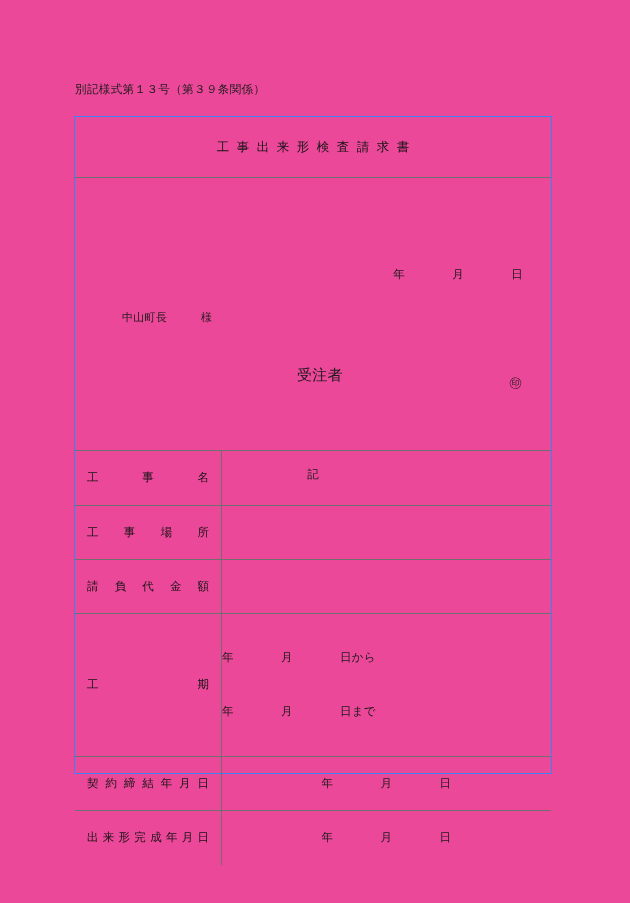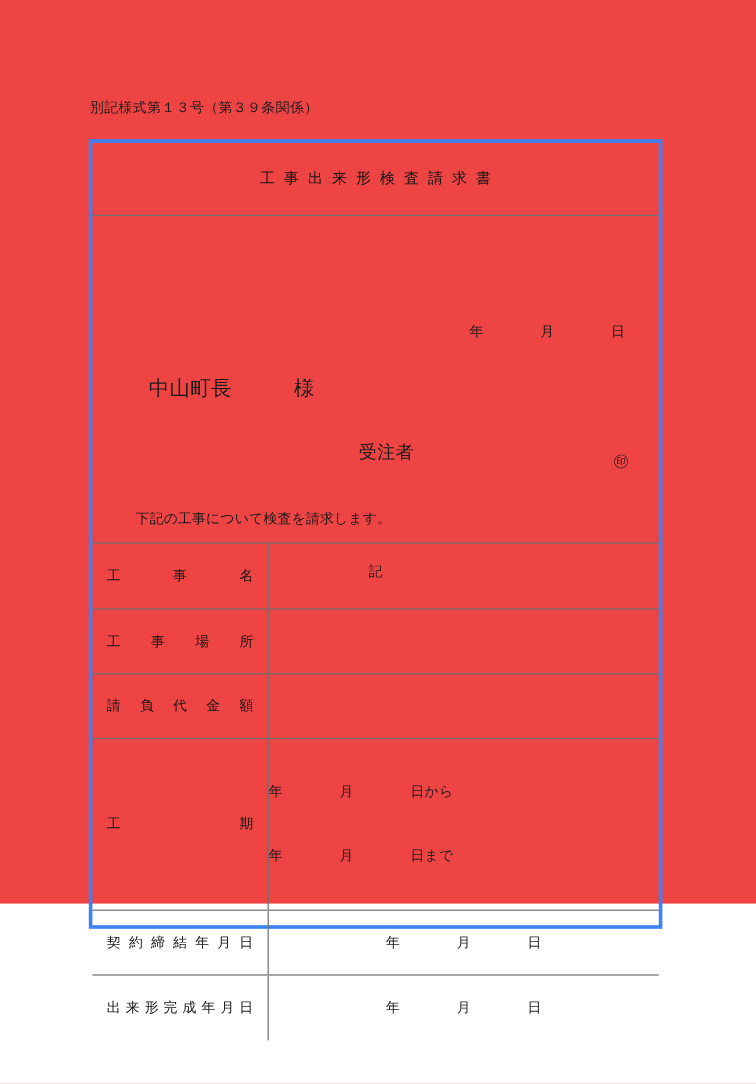--- a/index.html
+++ b/index.html
@@ -13,22 +13,22 @@
     position: relative;
     font-family: "DejaVu Serif", "Liberation Serif", serif;
     color: #1a1a1a;
     overflow: hidden;
   }
 
   .page {
     position: absolute;
     left: 0; top: 0;
     width: 630px;
-    height: 753px;
-    background: #ef4444;
+    height: 903px;
+    background: #ec4899;
   }
 
   
   .form-no {
     position: absolute;
     left: 75px;
     top: 82px;
     font-size: 11.5px;
     letter-spacing: 0.4px;
     white-space: nowrap;
@@ -36,21 +36,22 @@
   }
 
   
   .frame {
     position: absolute;
     left: 74px;
     top: 116px;
     width: 478px;
     height: 658px;
     box-sizing: border-box;
-    border: 3px solid #3b82f6;
+    border: 1px solid #3b82f6;
+    font-family: Liberation Serif, serif;
   }
 
   
   .title-band {
     position: absolute;
     left: 0; top: 0;
     width: 100%;
     height: 61px;
     box-sizing: border-box;
     border-bottom: 1px solid #6f6f6f;
@@ -82,21 +83,21 @@
     right: 28px;
     top: 89px;
     font-size: 11.5px;
     white-space: pre;
     letter-spacing: 0.3px;
   }
   .addressee {
     position: absolute;
     left: 47px;
     top: 132px;
-    font-size: 17px;
+    font-size: 11px;
     white-space: pre;
     letter-spacing: 0.3px;
   }
   .contractor {
     position: absolute;
     left: 222px;
     top: 188px;
     font-size: 15px;
     letter-spacing: 0.3px;
   }
@@ -191,21 +192,20 @@
 
     <div class="preamble">
       <div class="date-line">年　　　　月　　　　日</div>
 
       <div class="addressee">中山町長　　　様</div>
 
       <div class="contractor">受注者</div>
 
       <div class="seal-mark">㊞</div>
 
-      <div class="request-text">下記の工事について検査を請求します。</div>
 
       <div class="ki-mark">記</div>
     </div>
 
     <table class="data-table">
       <tbody>
           <tr>
         <td class="label-cell">
           <span class="label-inner">
                 <span>工</span>

